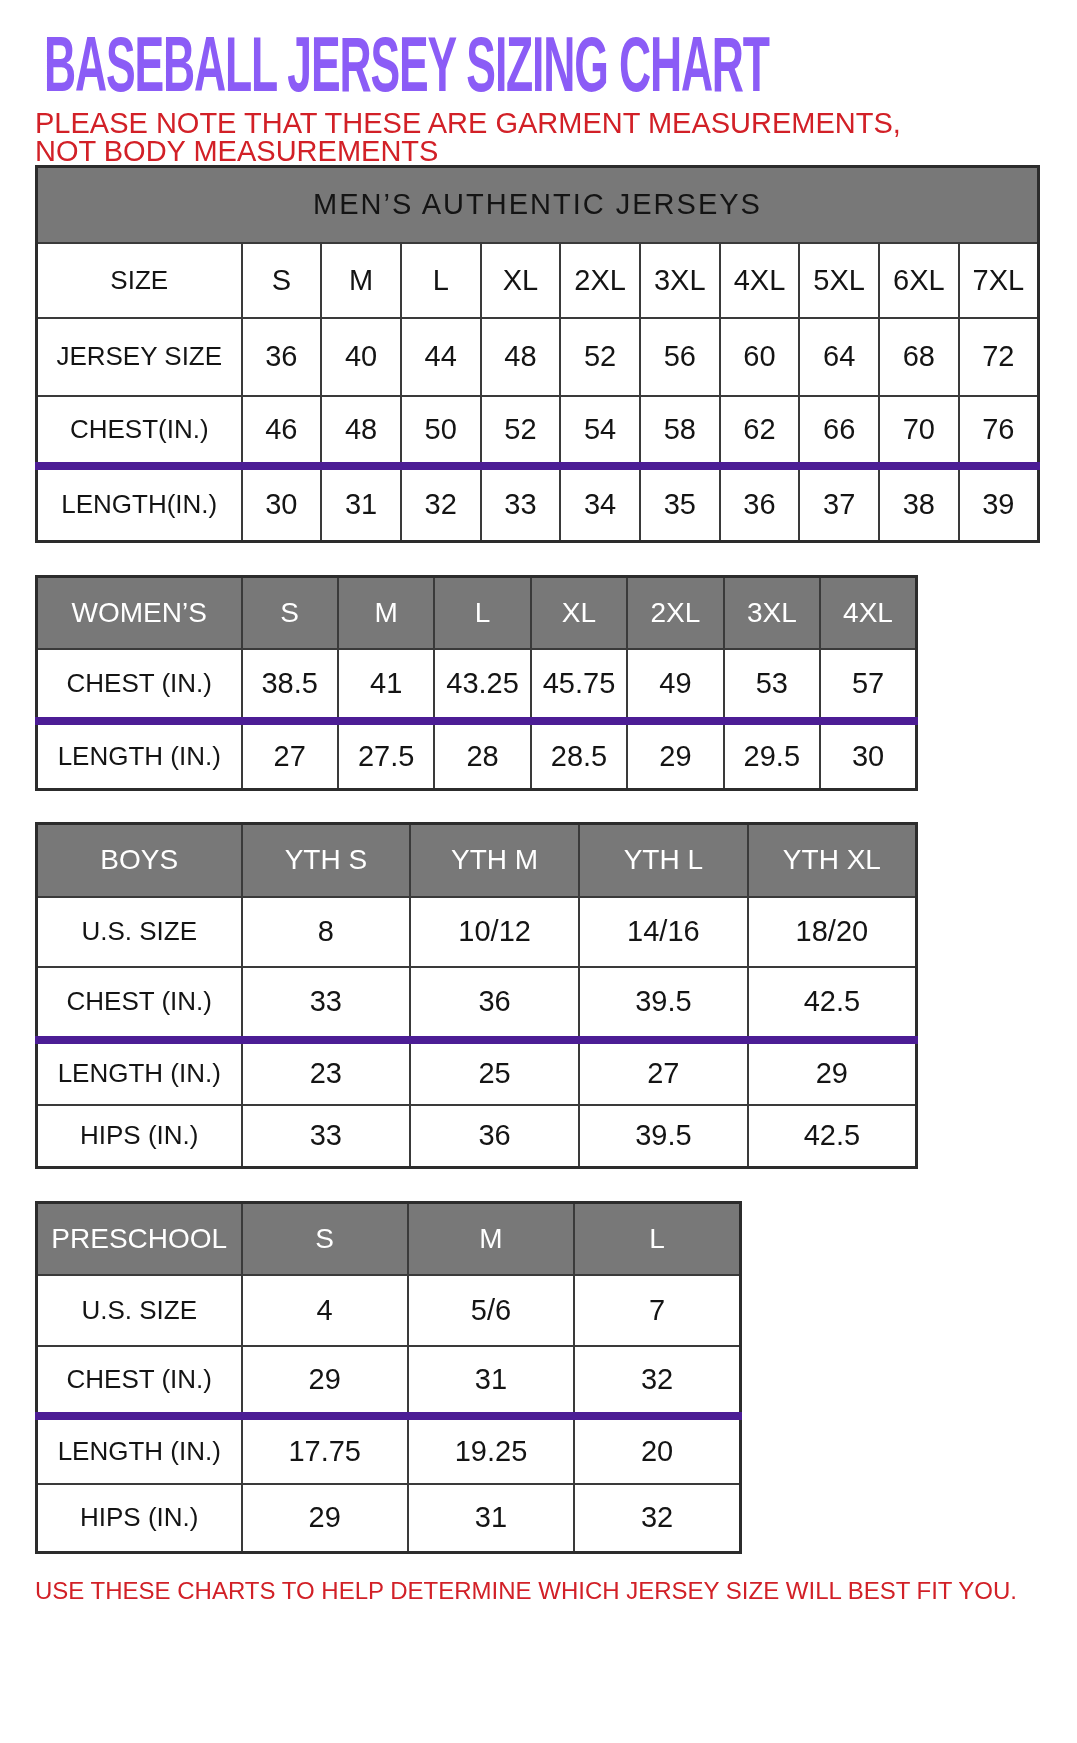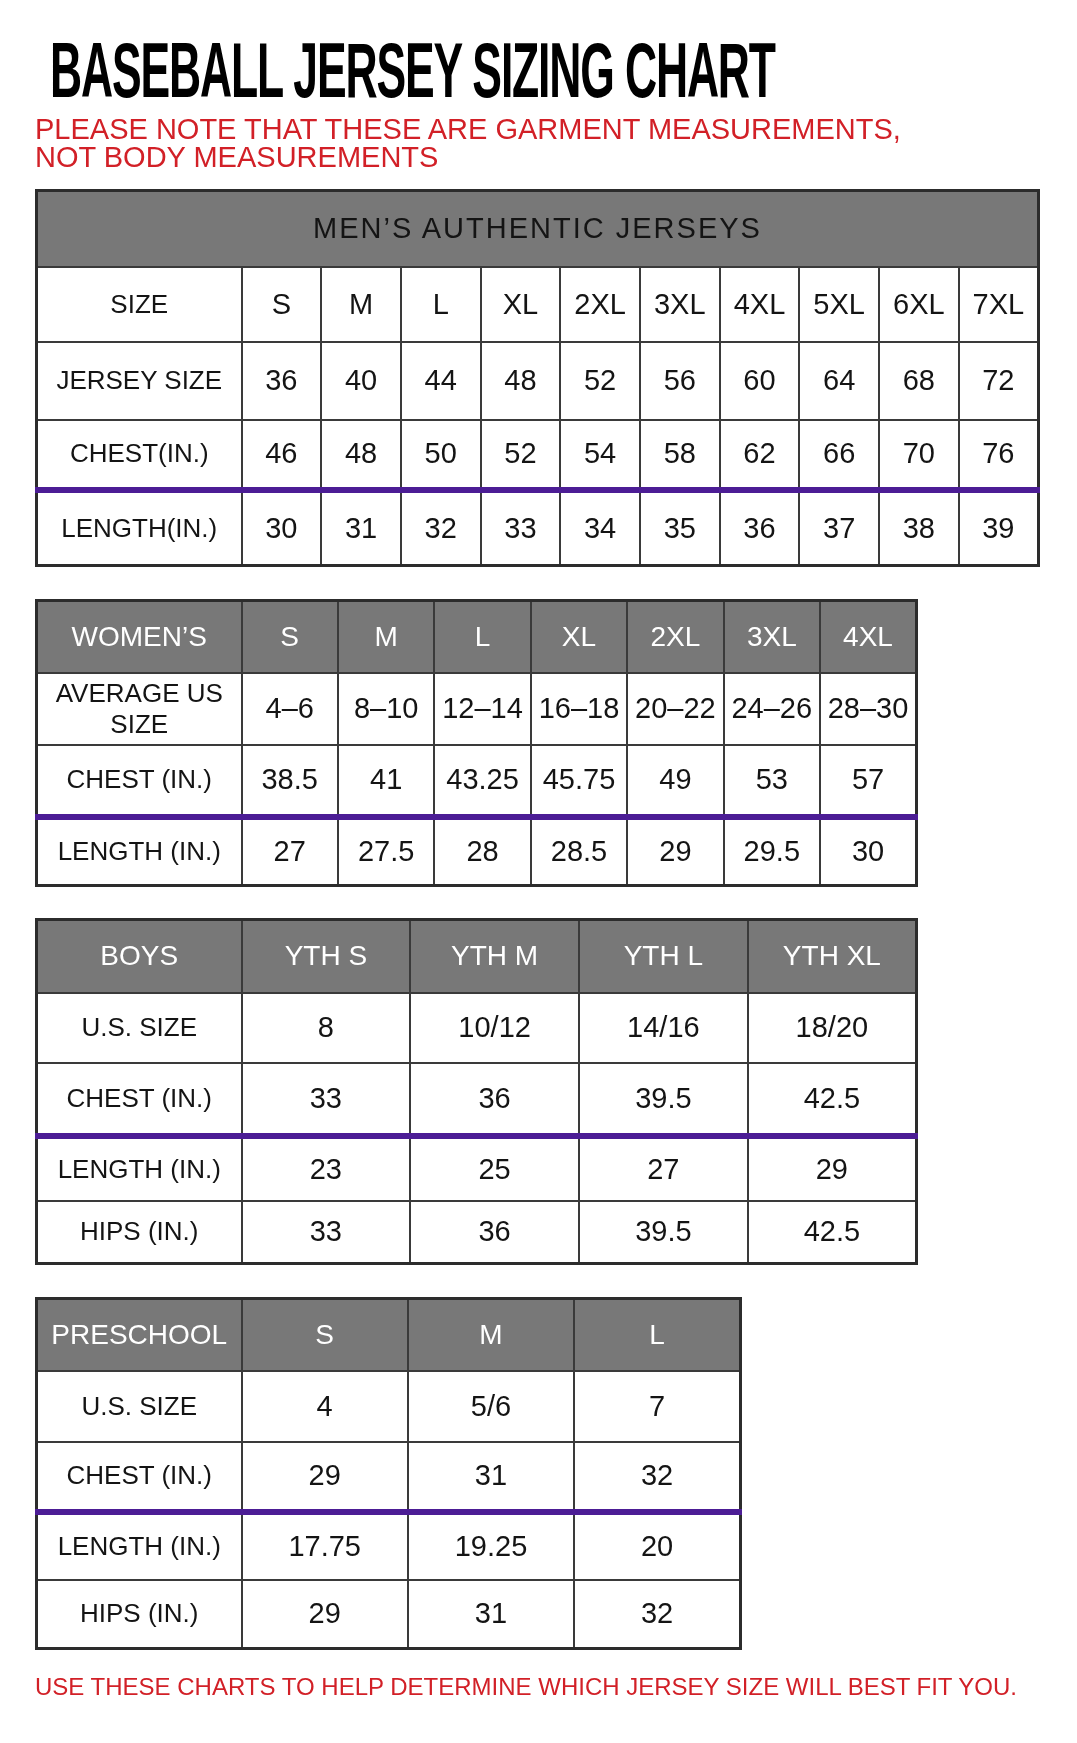--- a/index.html
+++ b/index.html
@@ -11,26 +11,26 @@
   }
   html,body{margin:0;padding:0;background:#ffffff;}
   body{
     width:1077px;
     font-family:"Liberation Sans", sans-serif;
     color:var(--ink);
   }
   .page{padding:26px 35px 30px 35px;}
 
   h1.title{
-    margin:15px;
+    margin:9px;
     font-size:78px;
     line-height:58px;
     font-weight:700;
     white-space:nowrap;
-    color:#000000;
+    color:#8b5cf6;
   }
   h1.title .cond{
     display:inline-block;
     transform:scaleX(0.57);
     transform-origin:0 50%;
     letter-spacing:-2px;
   }
 
   .note{
     margin:16px 0 0 0;
@@ -62,23 +62,23 @@
     background:var(--gray);
     color:#ffffff;
     font-size:31px;
     letter-spacing:2px;
   }
   tr.ghead th{
     background:var(--gray);
     color:#ffffff;
     font-size:28px;
   }
-  tr.sep td{border-top:6px solid #4c1d95;}
-
-  .t-mens{width:1005px;margin-top:18px;}
+  tr.sep td{border-top:8px solid #4c1d95;}
+
+  .t-mens{width:1005px;}
   .t-womens{width:883px;margin-top:32px;padding-left:9px;}
   .t-boys{width:883px;margin-top:31px;}
   .t-preschool{width:707px;margin-top:32px;border-radius:8px;}
 
   .footer{
     margin:24px 0 0 0;
     color:var(--red);
     font-size:24px;
     line-height:26px;
     white-space:nowrap;
@@ -182,30 +182,20 @@
       <th>WOMEN’S</th>
       <th>S</th>
       <th>M</th>
       <th>L</th>
       <th>XL</th>
       <th>2XL</th>
       <th>3XL</th>
       <th>4XL</th>
     </tr>
     <tr style="height:72px">
-      <td class="lbl">AVERAGE US SIZE</td>
-      <td>4–6</td>
-      <td>8–10</td>
-      <td>12–14</td>
-      <td>16–18</td>
-      <td>20–22</td>
-      <td>24–26</td>
-      <td>28–30</td>
-    </tr>
-    <tr style="height:72px">
       <td class="lbl">CHEST (IN.)</td>
       <td>38.5</td>
       <td>41</td>
       <td>43.25</td>
       <td>45.75</td>
       <td>49</td>
       <td>53</td>
       <td>57</td>
     </tr>
     <tr style="height:69px" class="sep">

